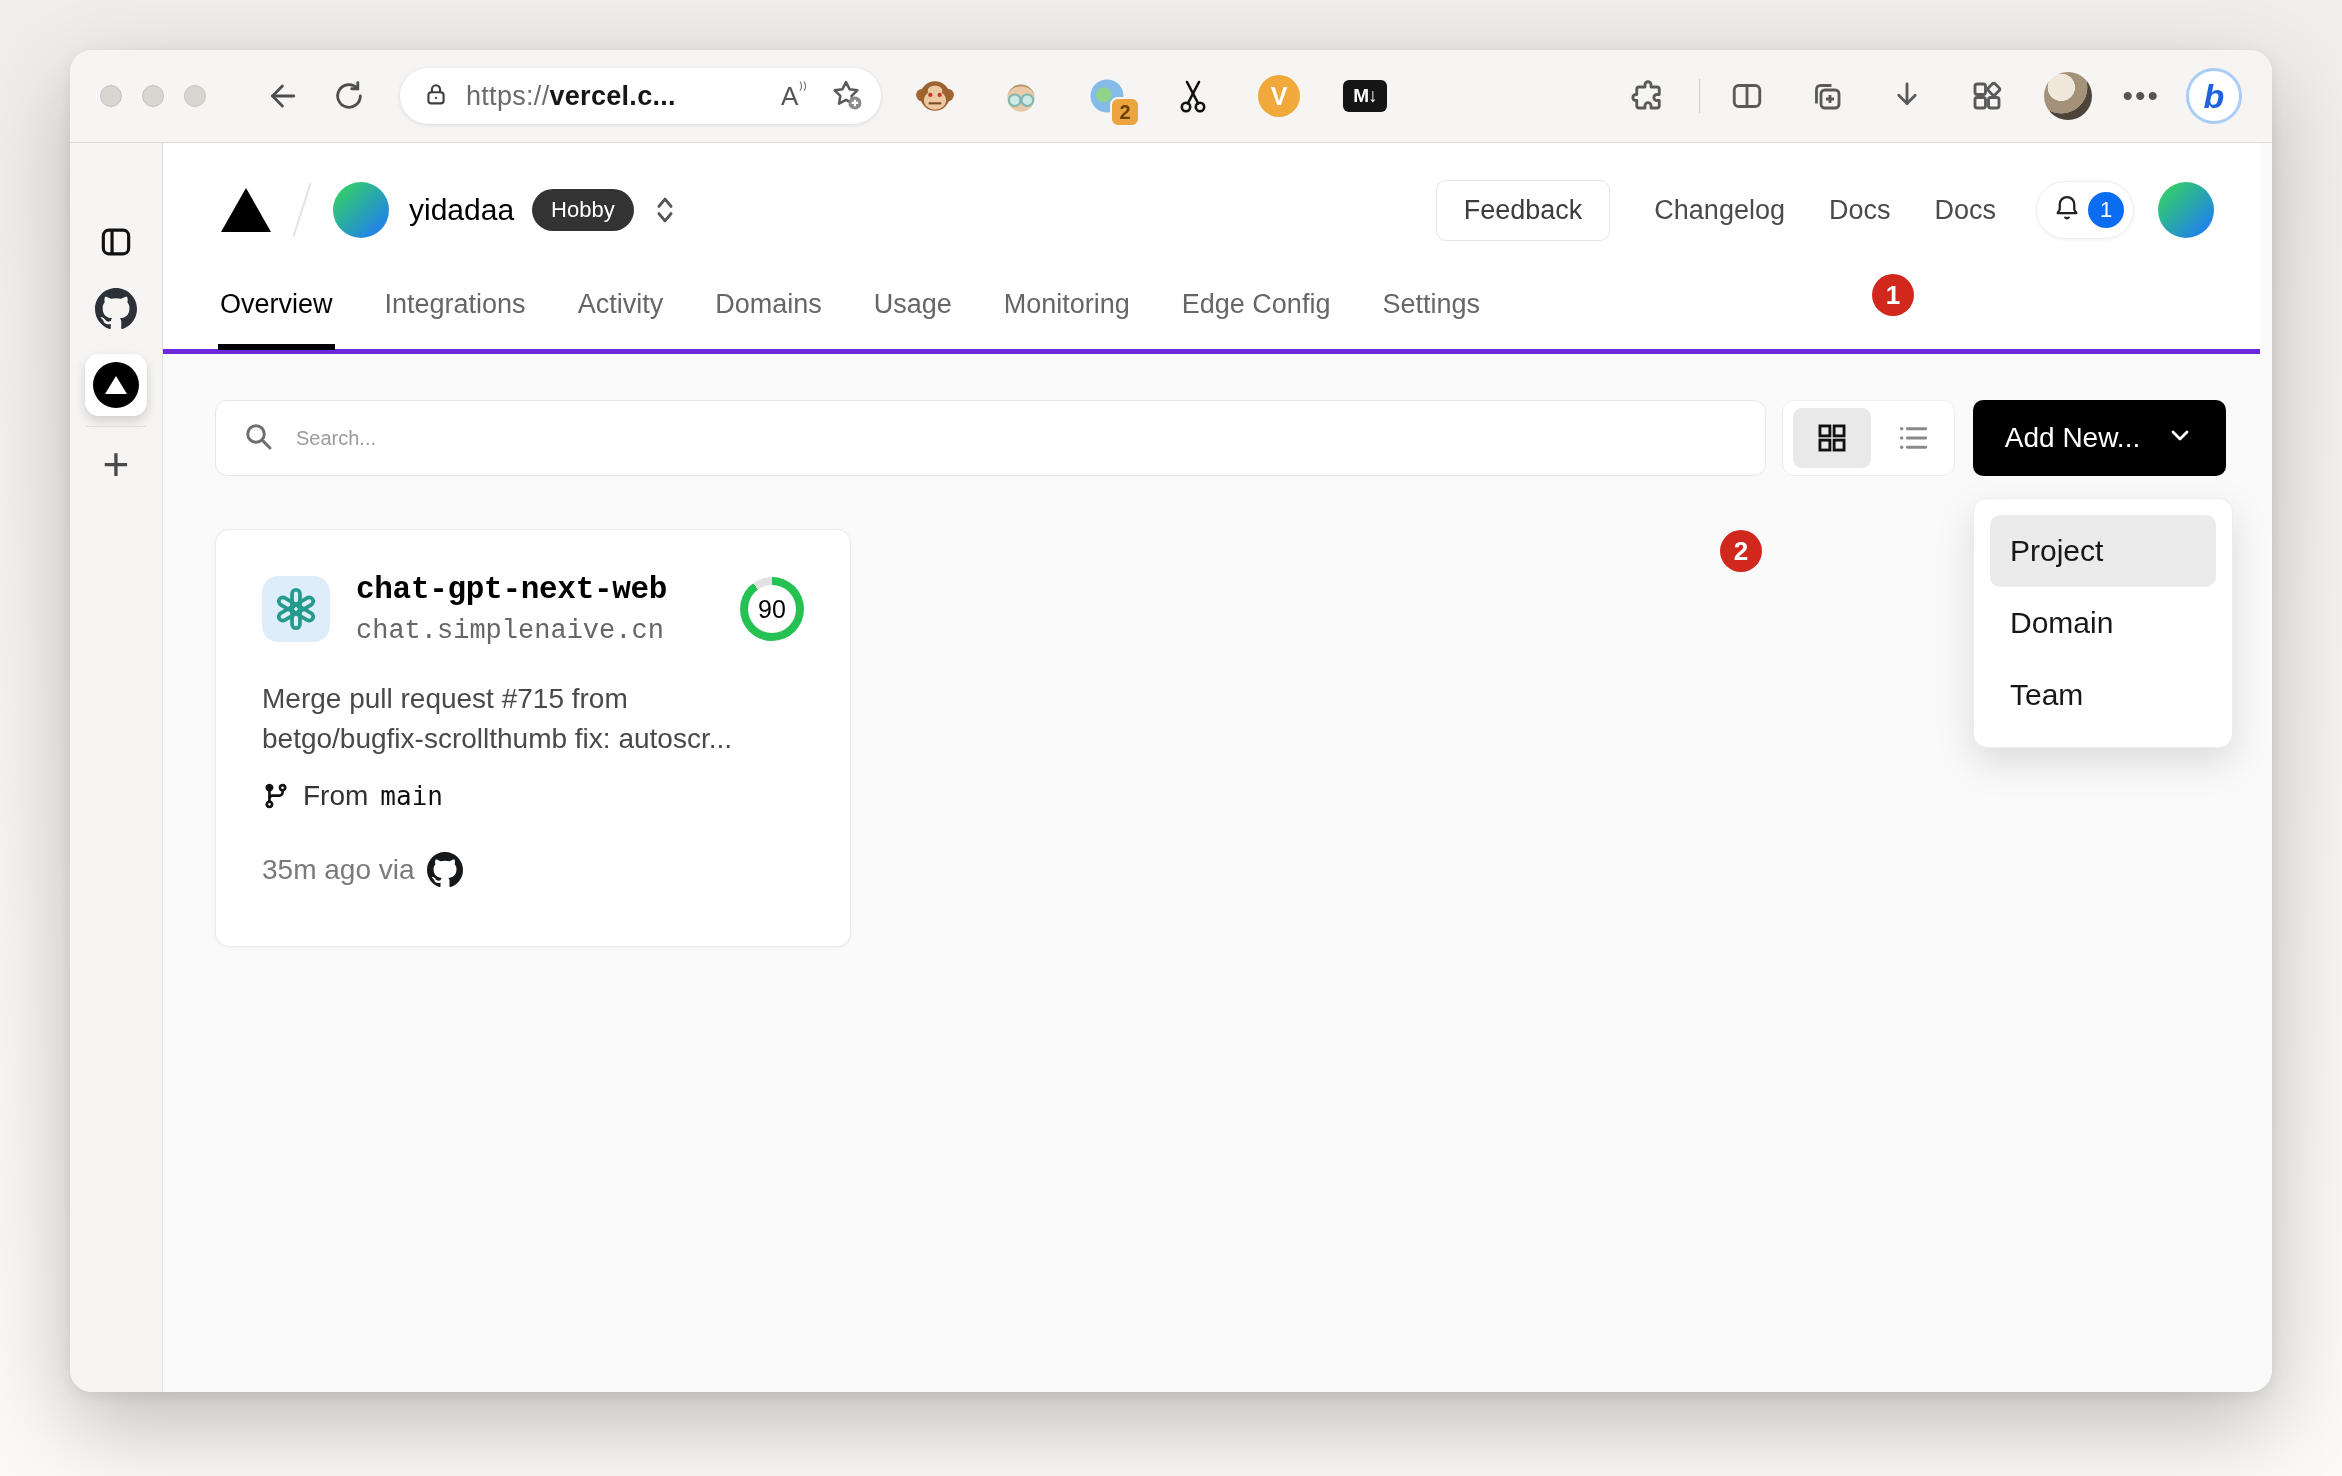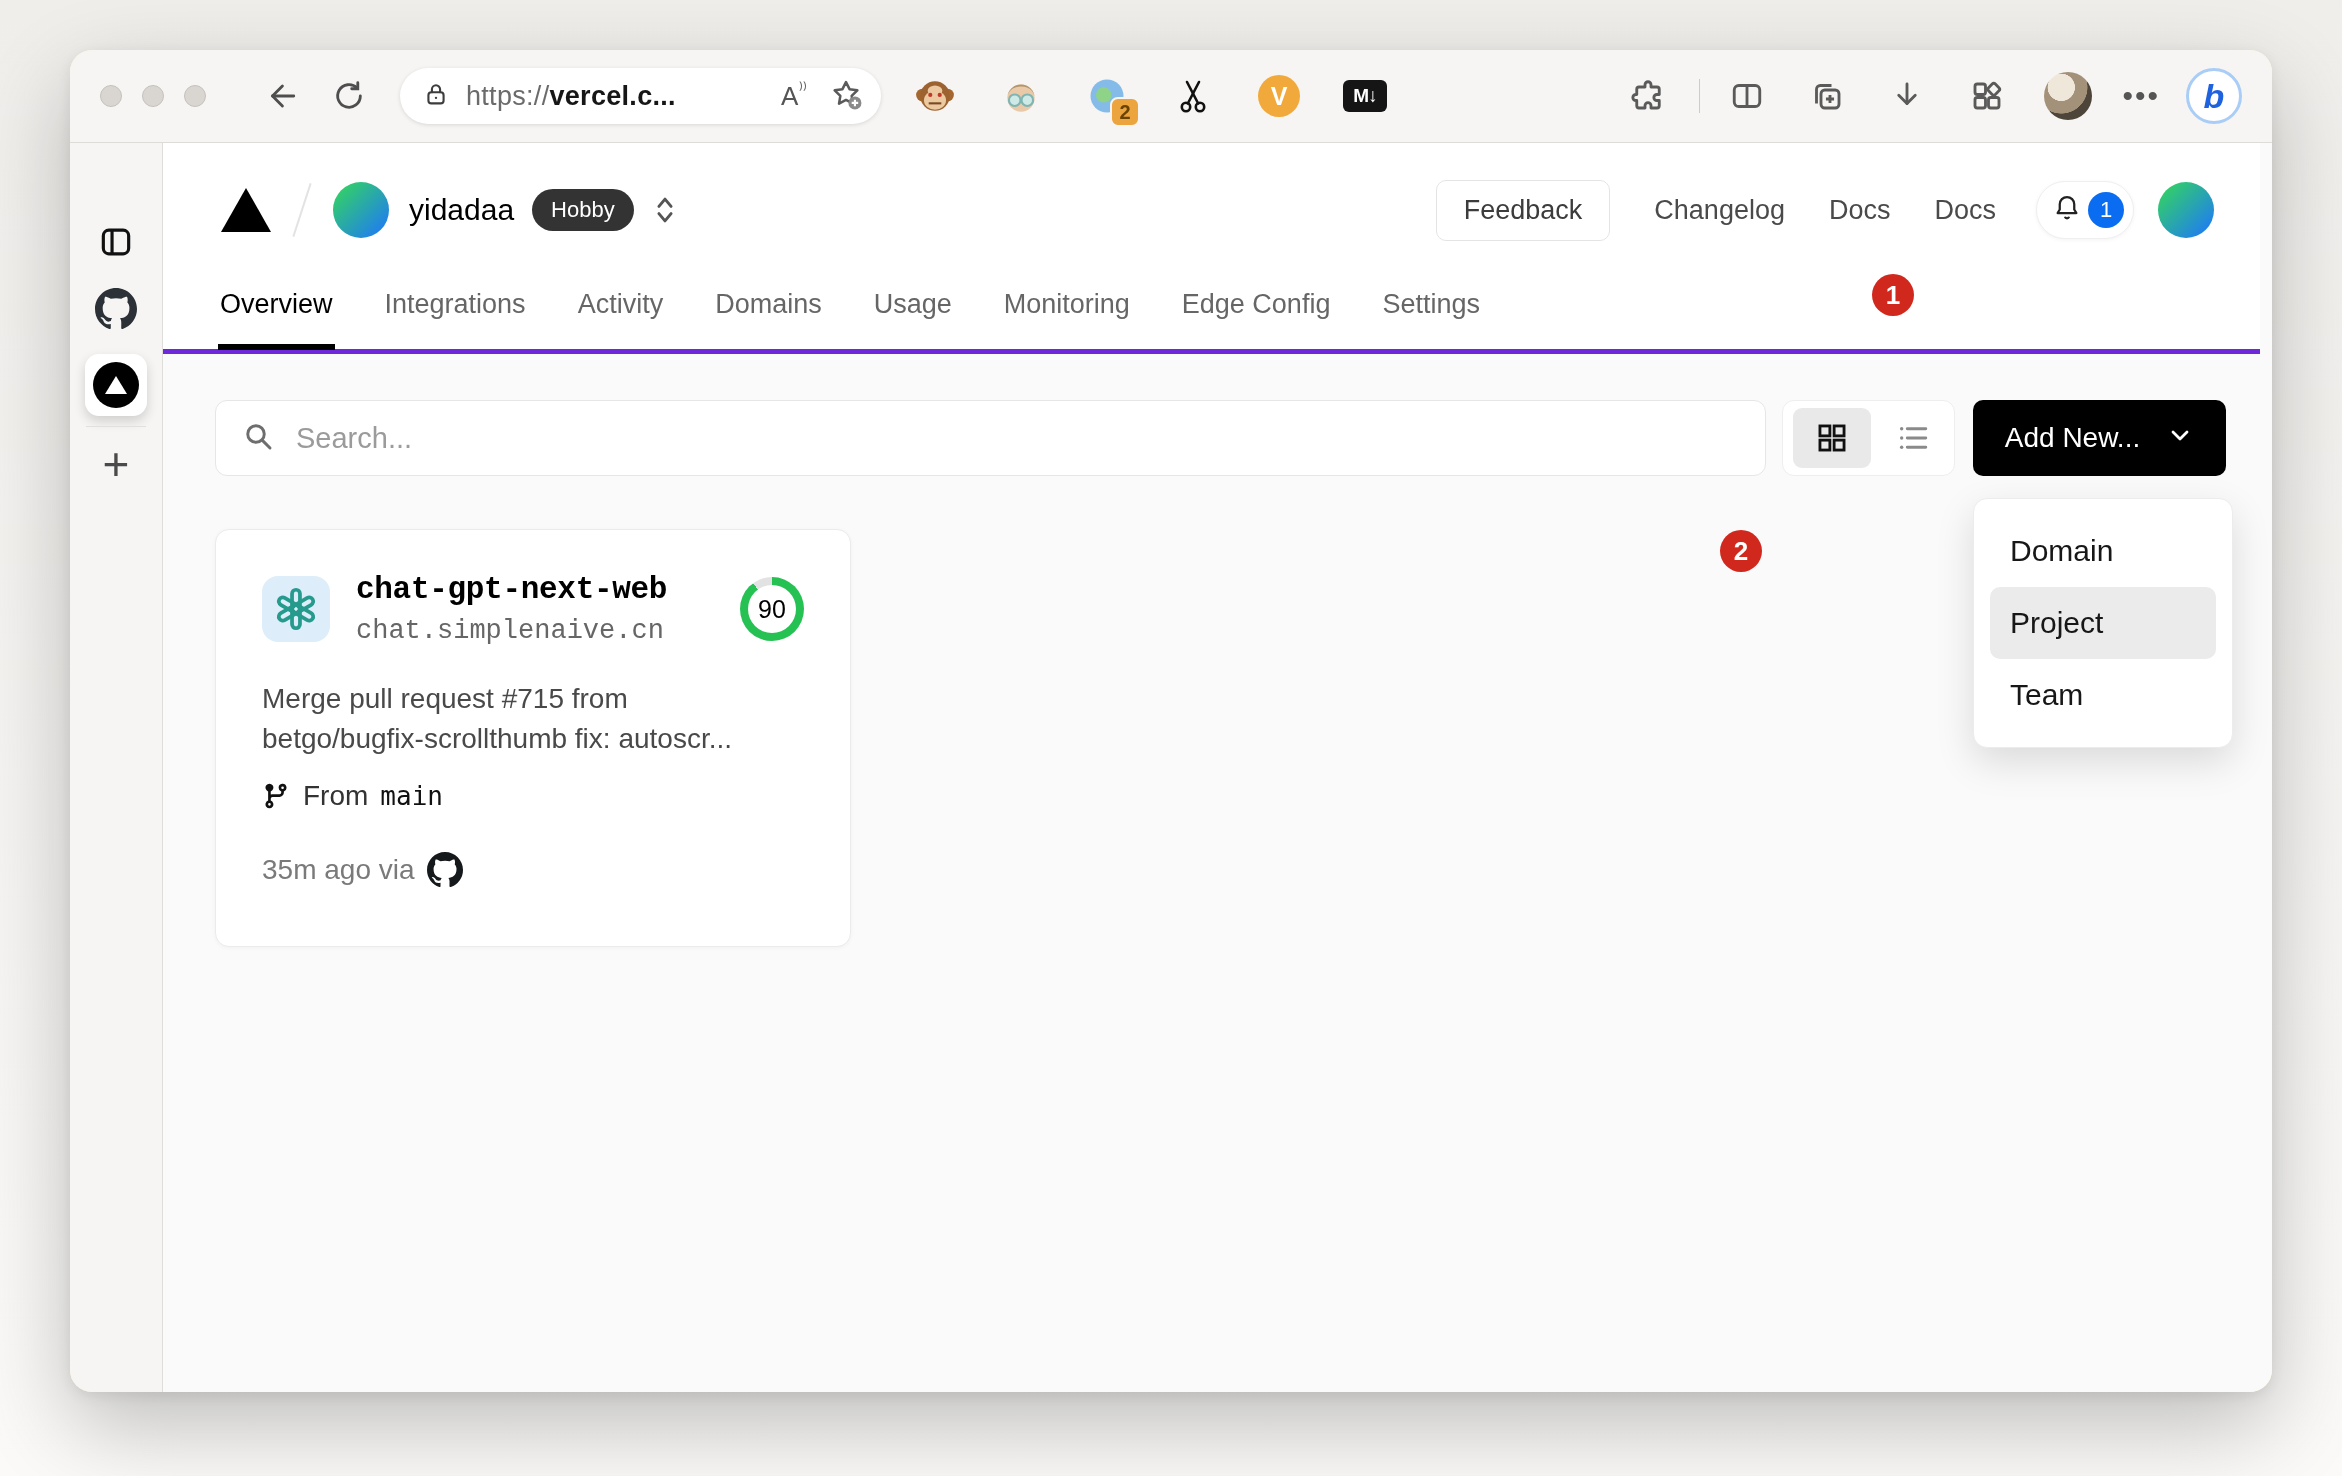--- a/index.html
+++ b/index.html
@@ -74,21 +74,21 @@
   .hdr-avatar{width:56px;height:56px;border-radius:50%;margin-left:24px;
     background:linear-gradient(135deg,#33d263 8%,#1f7bf4 92%);}
   .tabs{position:absolute;left:55px;bottom:-1px;display:flex;gap:48px;}
   .tab{font-size:27px;color:#666;padding:0 2px 24px;border-bottom:6px solid transparent;cursor:default;}
   .tab.active{color:#000;border-bottom-color:#000;}
   
   .content{position:absolute;top:206px;left:0;right:0;bottom:0;}
   .controls{position:absolute;top:51px;left:52px;right:46px;height:76px;display:flex;align-items:center;}
   .search{flex:1;height:76px;background:#fff;border:1px solid #e6e6e6;border-radius:12px;display:flex;
     align-items:center;padding:0 26px;box-sizing:border-box;margin-right:16px;}
-  .search input{border:none;outline:none;font-size:29px;color:#333;margin-left:20px;flex:1;background:transparent;
+  .search input{border:none;outline:none;font-size:20px;color:#333;margin-left:20px;flex:1;background:transparent;
     font-family:inherit;}
   .search input::placeholder{color:#9b9b9b;}
   .view-toggle{width:173px;height:76px;background:#fff;border:1px solid #eee;border-radius:12px;display:flex;
     align-items:center;justify-content:space-evenly;margin-right:18px;box-sizing:border-box;flex:none;}
   .vt-grid{width:78px;height:60px;border-radius:9px;background:#e9e9e9;display:flex;align-items:center;justify-content:center;}
   .vt-list{width:62px;height:60px;border-radius:9px;display:flex;align-items:center;justify-content:center;}
   .add-new{width:253px;height:76px;background:#000;border:none;border-radius:10px;color:#fff;display:flex;
     align-items:center;justify-content:center;gap:26px;font-size:28px;font-weight:500;flex:none;font-family:inherit;}
   
   .card{position:absolute;top:180px;left:52px;width:636px;height:418px;background:#fff;border:1px solid #ebebeb;
@@ -399,22 +399,22 @@
           </div>
           <div class="card-footer">
             <span>35m ago via</span>
             <svg width="36" height="36" viewBox="0 0 16 16" fill="#16191c">
                 <path d="M8 0C3.58 0 0 3.58 0 8c0 3.54 2.29 6.53 5.47 7.59.4.07.55-.17.55-.38 0-.19-.01-.82-.01-1.49-2.01.37-2.53-.49-2.69-.94-.09-.23-.48-.94-.82-1.13-.28-.15-.68-.52-.01-.53.63-.01 1.08.58 1.23.82.72 1.21 1.87.87 2.33.66.07-.52.28-.87.51-1.07-1.78-.2-3.64-.89-3.64-3.95 0-.87.31-1.59.82-2.15-.08-.2-.36-1.02.08-2.12 0 0 .67-.21 2.2.82.64-.18 1.32-.27 2-.27s1.36.09 2 .27c1.53-1.04 2.2-.82 2.2-.82.44 1.1.16 1.92.08 2.12.51.56.82 1.27.82 2.15 0 3.07-1.87 3.75-3.65 3.95.29.25.54.73.54 1.48 0 1.07-.01 1.93-.01 2.2 0 .21.15.46.55.38A8.01 8.01 0 0 0 16 8c0-4.42-3.58-8-8-8z"></path>
               </svg>
           </div>
         </div>
 
         <div class="dropdown">
+          <div class="dd-item highlight">Project</div>
           <div class="dd-item">Domain</div>
-          <div class="dd-item highlight">Project</div>
           <div class="dd-item">Team</div>
         </div>
       </div>
 
       <svg class="anno-svg">
         <line x1="1765" y1="156" x2="1844" y2="204" stroke="#d1281e" stroke-width="11"></line>
         <polygon points="1873,222 1835,219 1853,190" fill="#d1281e"></polygon>
         <line x1="1625" y1="406" x2="1748" y2="406" stroke="#d1281e" stroke-width="11"></line>
         <polygon points="1784,406 1746,388 1746,424" fill="#d1281e"></polygon>
       </svg>

